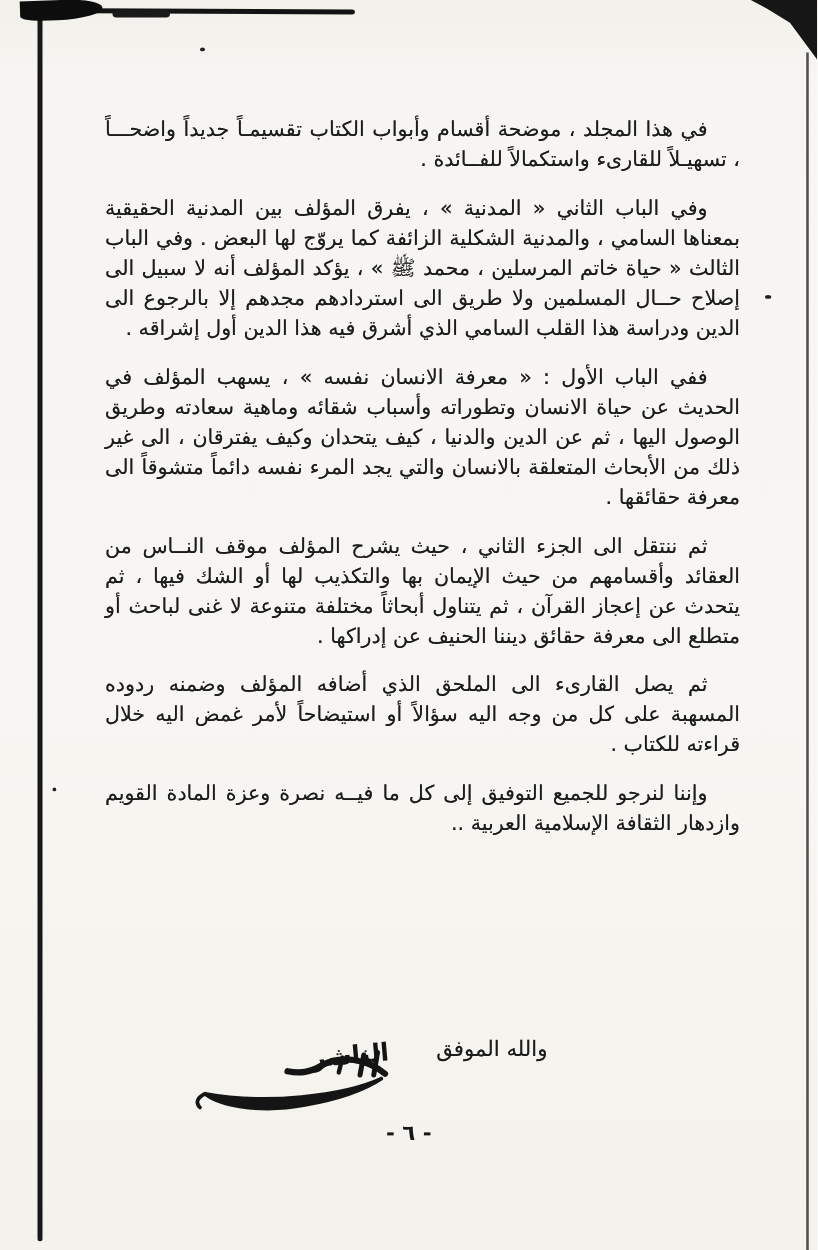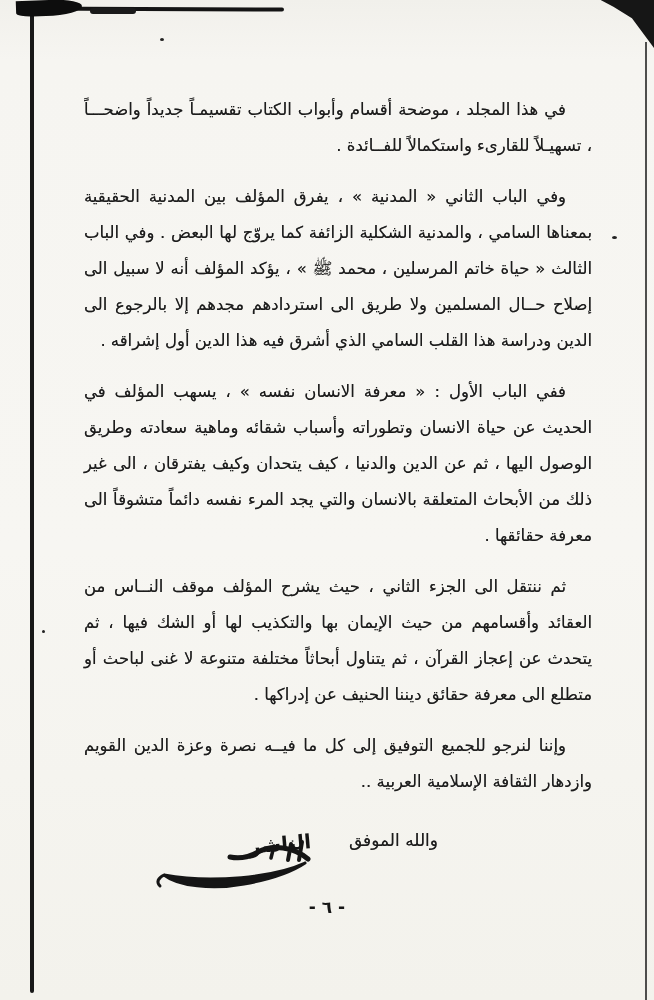--- a/index.html
+++ b/index.html
@@ -32,21 +32,21 @@
   
   .text {
     position: absolute;
     top: 92px;
     left: 84px;
     right: 62px;
     direction: rtl;
     text-align: justify;
     color: #1c1c1c;
     font-size: 16.5px;
-    line-height: 36px;
+    line-height: 24px;
     text-shadow: 0 0 .5px rgba(0,0,0,.55);
   }
   .text p { margin: 0 0 15px 0; text-indent: 26px; }
 
   .closing {
     position: absolute;
     top: 830px;
     right: 216px;
     direction: rtl;
     color: #1b1b1b;
@@ -93,21 +93,22 @@
   <div class="art right-line"></div>
   <div class="art speck s1"></div>
   <div class="art speck s2"></div>
   <div class="art speck s3"></div>
 
   <div class="text">
     <p>في هذا المجلد ، موضحة أقسام وأبواب الكتاب تقسيمـاً جديداً واضحـــاً ، تسهيـلاً للقارىء واستكمالاً للفــائدة .</p>
     <p>وفي الباب الثاني « المدنية » ، يفرق المؤلف بين المدنية الحقيقية بمعناها السامي ، والمدنية الشكلية الزائفة كما يروّج لها البعض . وفي الباب الثالث « حياة خاتم المرسلين ، محمد ﷺ » ، يؤكد المؤلف أنه لا سبيل الى إصلاح حــال المسلمين ولا طريق الى استردادهم مجدهم إلا بالرجوع الى الدين ودراسة هذا القلب السامي الذي أشرق فيه هذا الدين أول إشراقه .</p>
     <p>ففي الباب الأول : « معرفة الانسان نفسه » ، يسهب المؤلف في الحديث عن حياة الانسان وتطوراته وأسباب شقائه وماهية سعادته وطريق الوصول اليها ، ثم عن الدين والدنيا ، كيف يتحدان وكيف يفترقان ، الى غير ذلك من الأبحاث المتعلقة بالانسان والتي يجد المرء نفسه دائماً متشوقاً الى معرفة حقائقها .</p>
     <p>ثم ننتقل الى الجزء الثاني ، حيث يشرح المؤلف موقف النــاس من العقائد وأقسامهم من حيث الإيمان بها والتكذيب لها أو الشك فيها ، ثم يتحدث عن إعجاز القرآن ، ثم يتناول أبحاثاً مختلفة متنوعة لا غنى لباحث أو متطلع الى معرفة حقائق ديننا الحنيف عن إدراكها .</p>
-    <p>وإننا لنرجو للجميع التوفيق إلى كل ما فيــه نصرة وعزة الدين القويم وازدهار الثقافة الإسلامية العربية ..</p>
+    <p>ثم يصل القارىء الى الملحق الذي أضافه المؤلف وضمنه ردوده المسهبة على كل من وجه اليه سؤالاً أو استيضاحاً لأمر غمض اليه خلال قراءته للكتاب .</p>
+    <p>وإننا لنرجو للجميع التوفيق إلى كل ما فيــه نصرة وعزة المادة القويم وازدهار الثقافة الإسلامية العربية ..</p>
   </div>
 
   <div class="closing">والله الموفق</div>
 
   <div class="signature">
     <svg width="165" height="66" viewBox="0 0 165 66" aria-hidden="true">
       <g fill="none" stroke="#151515" stroke-linecap="round">
         <path d="M158,27 C144,15 122,12 108,20 C98,26 90,27 80,25" stroke-width="5"></path>
         <path d="M152,10 L149,28" stroke-width="4"></path>
         <path d="M141,12 L138,28" stroke-width="4"></path>

